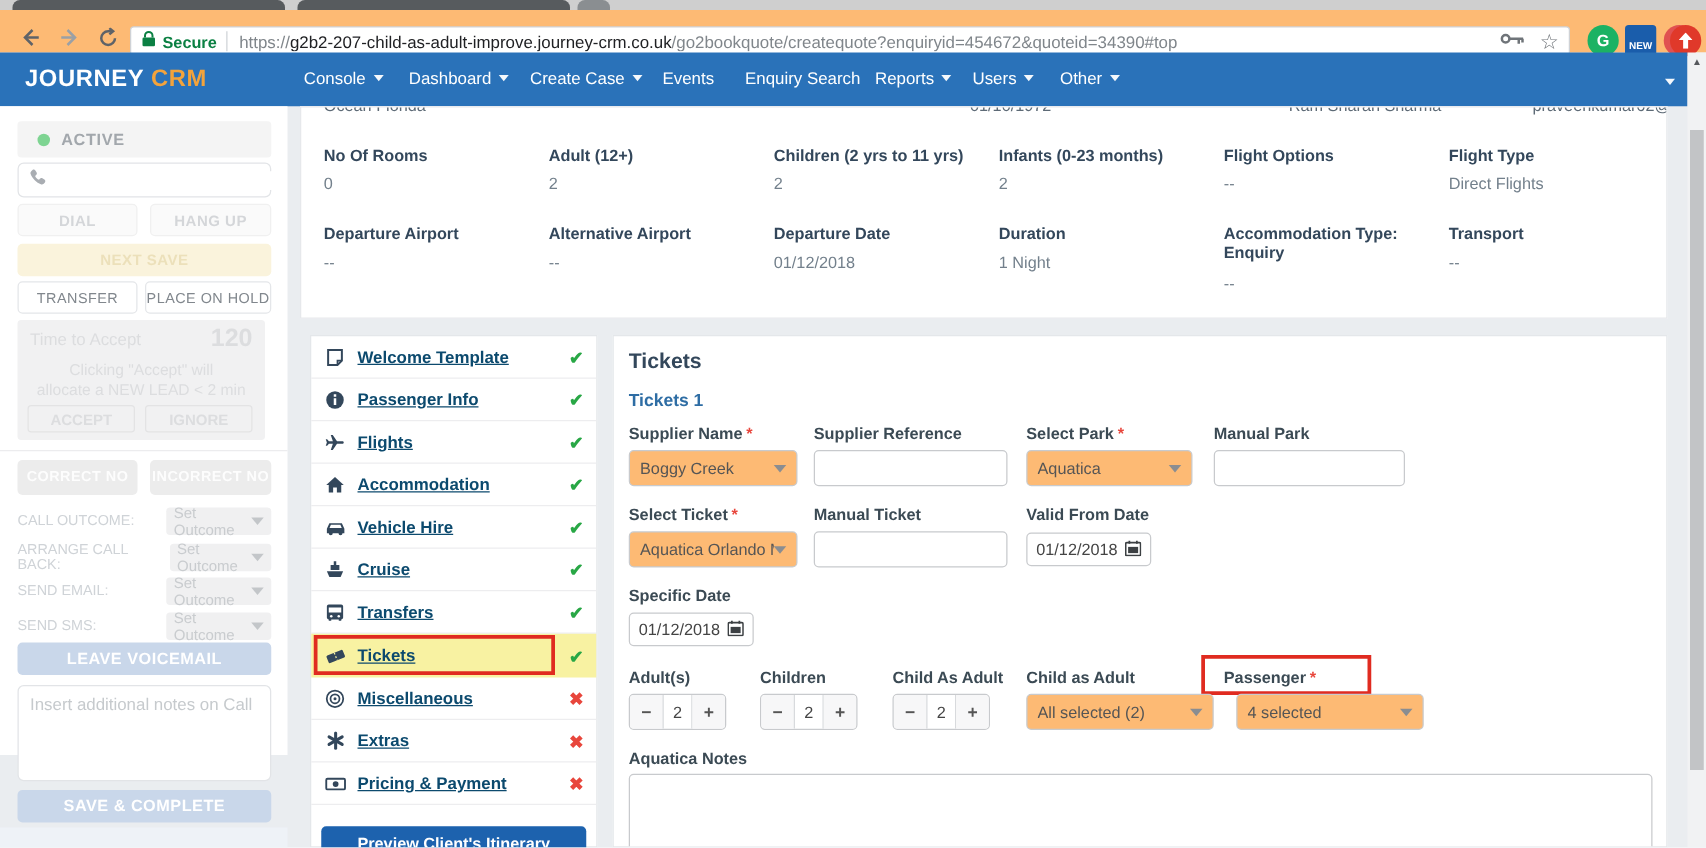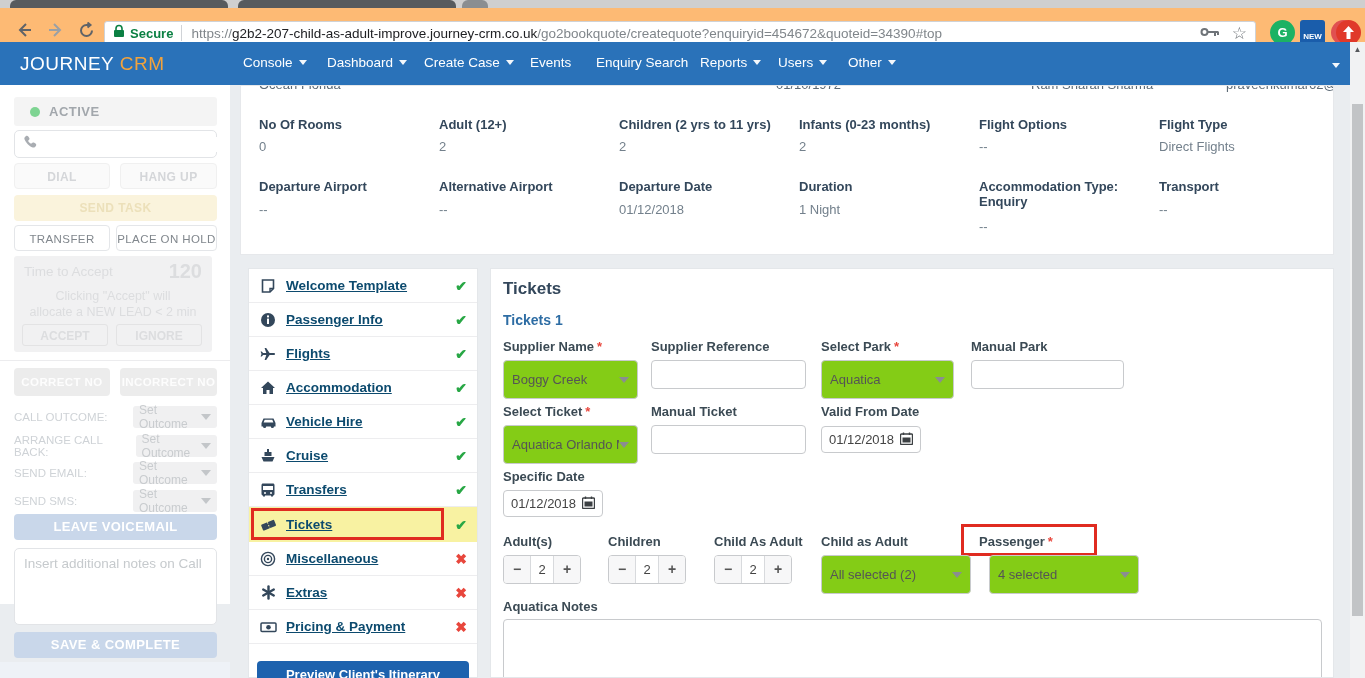--- a/index.html
+++ b/index.html
@@ -15,21 +15,21 @@
   .urlpill { left:104px; top:13px; width:1152px; height:24px; background:#fff; border:1px solid #cfd2d6; border-radius:3px; display:flex; align-items:center; padding:0 8px; }
   .secure { color:#0b8043; font-weight:bold; font-size:13px; margin:0 8px 0 5px; }
   .urlsep { width:1px; height:16px; background:#d0d3d7; margin-right:9px; }
   .urltext { font-size:13.5px; white-space:nowrap; overflow:hidden; flex:1; }
   .urltext .dim { color:#80868b; }
   .urltext .host { color:#202124; }
   .extbadge { top:12px; width:25px; height:25px; border-radius:50%; color:#fff; font-weight:bold; text-align:center; line-height:25px; font-size:13px; }
 
   
   .topnav { left:0; top:42px; width:1350px; height:43px; background:#2a72b9; }
-  .brand { left:20px; top:11px; font-size:19px; font-weight:normal; letter-spacing:.5px; color:#fff; }
+  .brand { left:20px; top:11px; font-size:19px; font-weight:bold; letter-spacing:.5px; color:#fff; }
   .brand .accent { color:#f2a33c; }
   .navitem { top:13px; color:#fff; font-size:13.5px; cursor:pointer; white-space:nowrap; }
   .dd::after { content:""; display:inline-block; margin-left:6px; margin-bottom:2px; border-left:4px solid transparent; border-right:4px solid transparent; border-top:5px solid rgba(255,255,255,.95); }
   .searchbox { left:1000px; top:49px; width:186px; height:27px; background:#fff; border-radius:4px; display:flex; align-items:center; padding:0 8px; }
   .searchbox input { border:none; outline:none; flex:1; font-size:13px; color:#333; font-family:"Liberation Sans",sans-serif; }
   .username { left:1256px; top:48px; color:#fff; font-size:13px; font-weight:bold; line-height:15px; }
   .userrole { left:1256px; top:63px; color:#fff; font-size:12px; }
 
   
   .sidebar { left:0; top:85px; width:230px; height:519px; background:#fff; }
@@ -68,21 +68,21 @@
   .activerow { background:#f8f2a2; }
   .redbox { position:absolute; border:3px solid #e02b20; }
   .previewbtn { position:absolute; left:8px; top:392px; width:212px; height:30px; background:#1d62ae; border-radius:4px; color:#fff; font-weight:bold; font-size:13px; text-align:center; line-height:28px; cursor:pointer; }
 
   
   .tixcard { left:490px; top:268px; width:844px; height:410px; background:#fff; border:1px solid #e4e7ea; overflow:hidden; }
   .tix-title { font-size:17px; font-weight:bold; color:#33475b; }
   .tix-group { font-size:14px; font-weight:bold; color:#2e6da4; }
   .flabel { font-size:13px; font-weight:bold; color:#3b4a54; white-space:nowrap; }
   .req { color:#e8463c; margin-left:3px; }
-  .fsel { height:39px; border:1px solid #c8cacd; border-radius:4px; background:#84cc16; display:flex; align-items:center; padding:0 8px; font-size:13px; color:#555; cursor:pointer; }
+  .fsel { height:29px; border:1px solid #c8cacd; border-radius:4px; background:#fdba74; display:flex; align-items:center; padding:0 8px; font-size:13px; color:#555; cursor:pointer; }
   .fsel .txt { white-space:nowrap; overflow:hidden; flex:1; }
   .finput { height:29px; border:1px solid #c8cacd; border-radius:4px; background:#fff; padding:0 8px; font-size:13px; outline:none; font-family:"Liberation Sans",sans-serif; }
   .fdate { height:27px; border:1px solid #c8cacd; border-radius:4px; display:flex; align-items:center; padding:0 7px; font-size:13px; color:#444; cursor:pointer; gap:6px; }
   .stepper { position:absolute; height:29px; width:78px; border:1px solid #c8cacd; border-radius:4px; display:flex; background:#fff; overflow:hidden; }
   .st-btn { width:26px; text-align:center; line-height:27px; font-size:14px; font-weight:bold; color:#555; background:#f7f7f8; cursor:pointer; }
   .st-val { flex:1; text-align:center; line-height:27px; font-size:13px; color:#444; border-left:1px solid #d8dadd; border-right:1px solid #d8dadd; }
   .tix-notes { position:absolute; left:12px; top:350px; width:819px; height:70px; border:1px solid #c8cacd; border-radius:4px; resize:none; outline:none; font-family:"Liberation Sans",sans-serif; font-size:13px; padding:6px; }
   .resizer { position:absolute; width:10px; height:10px; background:linear-gradient(135deg, transparent 50%, #aaa 50%, #aaa 58%, transparent 58%, transparent 72%, #aaa 72%, #aaa 80%, transparent 80%); }
 
   
@@ -191,21 +191,21 @@
     <div class="abs sb-phone">
       <span>
         <svg width="14" height="14" viewBox="0 0 14 14">
             <path d="M3 1c.8-.6 1.8-.4 2.3.4l1 1.6c.4.7.2 1.5-.4 2l-.8.7c.5 1.3 1.7 2.5 3.1 3.1l.7-.8c.5-.6 1.4-.8 2-.4l1.6 1c.8.5 1 1.6.4 2.3l-.9 1c-.6.6-1.5.8-2.3.5C6.3 11.2 2.8 7.7 1.5 4.2c-.3-.8-.1-1.7.5-2.3z" fill="#a9adb2"></path>
           </svg>
       </span>
       <input type="text" style="">
     </div>
     <div class="abs sb-btn ghost" style="left:14px;top:78px;width:96px;">DIAL</div>
     <div class="abs sb-btn ghost" style="left:120px;top:78px;width:97px;">HANG UP</div>
-    <div class="abs sb-btn cream" style="left:14px;top:110px;width:203px;">SEND TASK</div>
+    <div class="abs sb-btn cream" style="left:14px;top:110px;width:203px;">NEXT SAVE</div>
     <div class="abs sb-btn white" style="left:14px;top:140px;width:96px;">TRANSFER</div>
     <div class="abs sb-btn white" style="left:116px;top:140px;width:101px;">PLACE ON HOLD</div>
 
     <div class="abs sb-timebox">
       <span class="abs" style="left:10px;top:8px;font-size:13.5px;">Time to Accept</span>
       <span class="abs" style="right:10px;top:4px;font-size:20px;font-weight:bold;">120</span>
       <div class="abs" style="left:0;top:32px;width:198px;text-align:center;font-size:12.5px;line-height:16px;">
         <div>Clicking "Accept" will</div>
           <div>allocate a NEW LEAD &lt; 2 min</div>
       </div>

